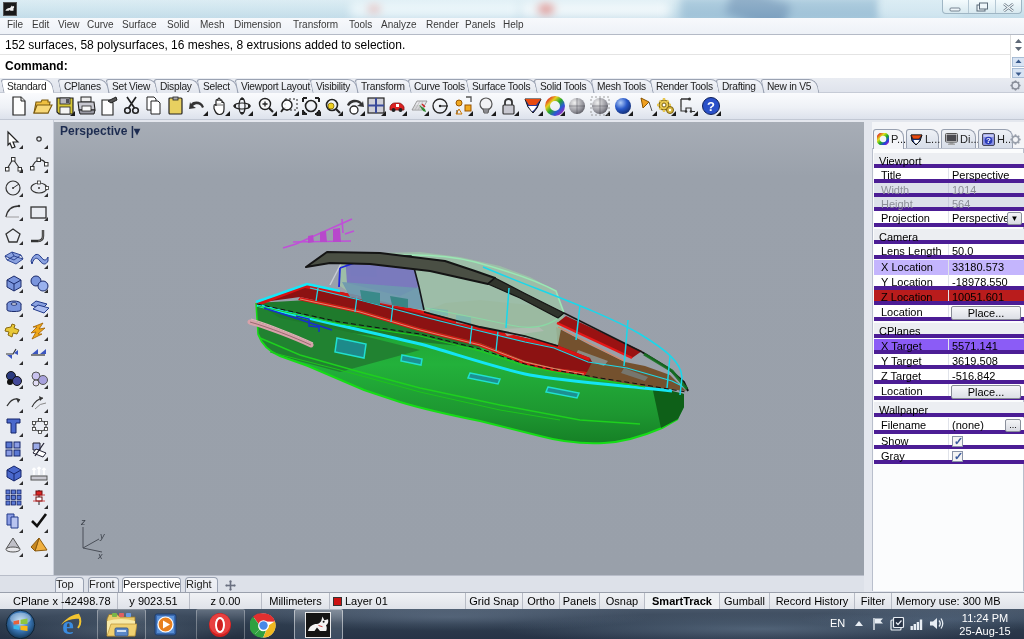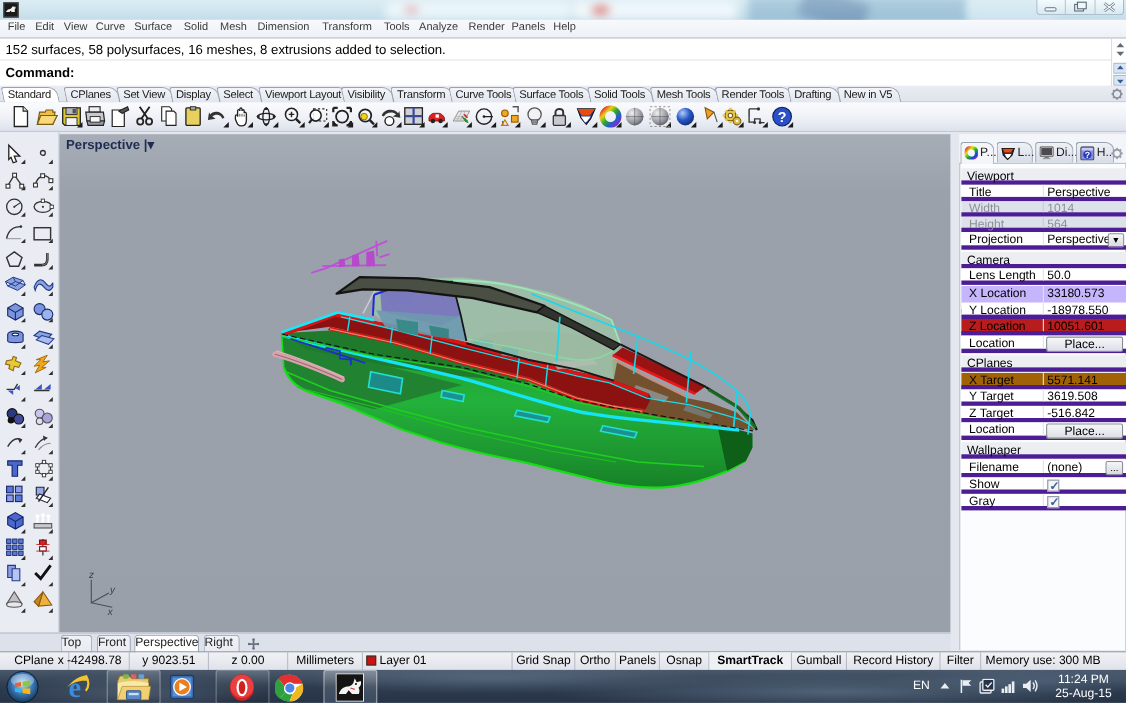--- a/index.html
+++ b/index.html
@@ -924,21 +924,21 @@
           <div class="pdiv"></div>
           <span class="plabel">Z Location</span>
           <span class="pval">10051.601</span>
         </div>
       <div class="prow" style="top:156px;height:16px;background:#fff">
           <div class="pdiv"></div>
           <span class="plabel">Location</span>
         <span class="pbtn" style="position:absolute;left:77px;top:1px;width:70px;height:14px;background:linear-gradient(180deg,#f6f7f9,#dcdfe6);border:1px solid #888c96;border-radius:2px;text-align:center;font-size:11px">Place...</span>
         </div>
       <div class="prow phead" style="top:174px;height:15px;padding-top:2px">CPlanes</div>
-      <div class="prow" style="top:190px;height:15px;background:#a16207">
+      <div class="prow" style="top:190px;height:15px;background:#8b5cf6">
           <div class="pdiv"></div>
           <span class="plabel">X Target</span>
           <span class="pval">5571.141</span>
         </div>
       <div class="prow" style="top:205px;height:15px;background:#fff">
           <div class="pdiv"></div>
           <span class="plabel">Y Target</span>
           <span class="pval">3619.508</span>
         </div>
       <div class="prow" style="top:220px;height:15px;background:#fff">

